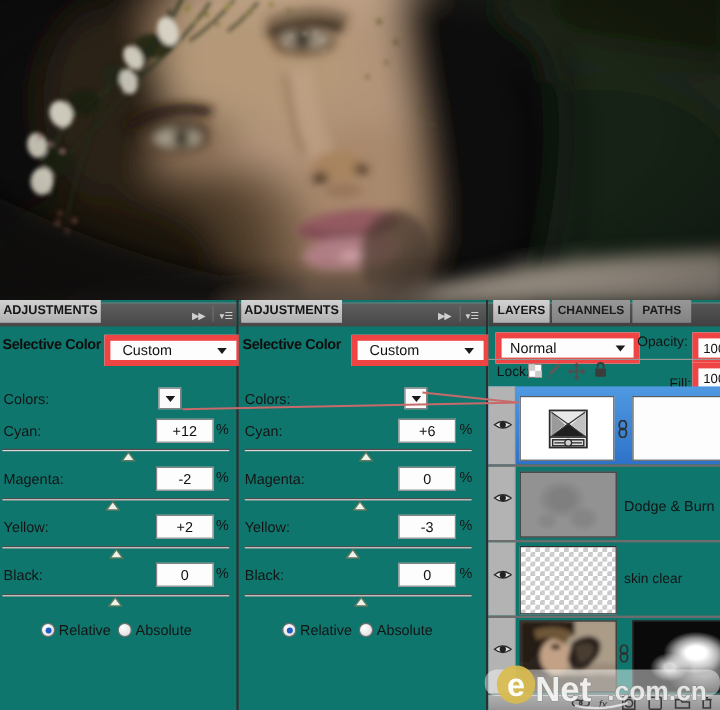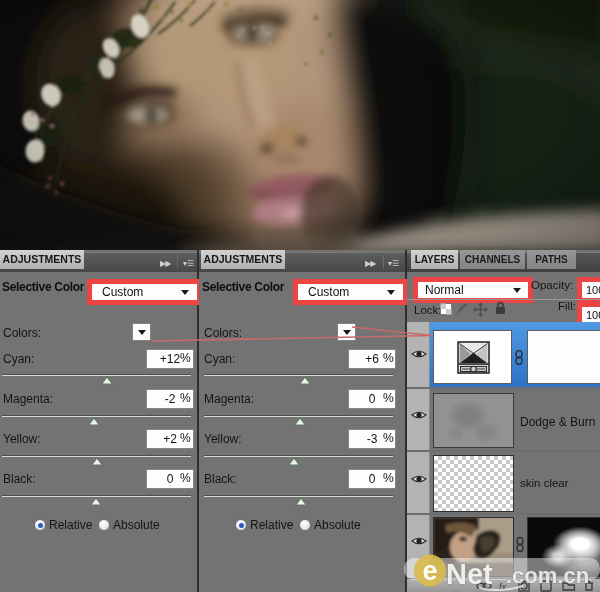--- a/index.html
+++ b/index.html
@@ -1,23 +1,23 @@
 <!DOCTYPE html>
 <html><head><meta charset="utf-8"><style>
 html,body{margin:0;padding:0;}
 #canvas{position:relative;width:600px;height:592px;overflow:hidden;background:#b5b5b5;font-family:"Liberation Sans",sans-serif;}
 .abs{position:absolute;}
-.panel{position:absolute;top:250px;bottom:0;background:#737373;}
+.panel{position:absolute;top:250px;bottom:0;background:#0f766e;}
 .tabbar{position:absolute;top:2px;left:0;right:0;height:19px;background:linear-gradient(#5e5e5e,#474747);border-top:1px solid #7a7a7a;}
 .tab{position:absolute;top:0;height:19px;background:linear-gradient(#d2d2d2,#b0b0b0);color:#151515;font-size:10.5px;font-weight:bold;line-height:19px;text-align:center;letter-spacing:0;overflow:hidden;}
 .hdr{position:absolute;font-weight:bold;color:#0e0e0e;font-size:12px;letter-spacing:-0.3px;}
 .ddown{position:absolute;background:#fdfdfd;border:5px solid #ef4444;height:16px;font-size:12px;color:#111;line-height:16px;}
 .ddarr{position:absolute;width:0;height:0;border-left:4px solid transparent;border-right:4px solid transparent;border-top:5px solid #1a1a1a;}
 .lbl{position:absolute;font-size:12px;color:#141414;}
-.inp{position:absolute;width:46px;height:18px;background:#fdfdfd;border:1px solid #858585;font-size:12px;color:#111;text-align:center;line-height:18px;margin-left:16px;}
+.inp{position:absolute;width:46px;height:18px;background:#fdfdfd;border:1px solid #858585;font-size:12px;color:#111;text-align:center;line-height:18px;}
 .pct{position:absolute;font-size:12px;color:#141414;}
 .track{position:absolute;height:1px;background:#4e4e4e;border-bottom:1px solid #d8d8d8;}
 .blue{position:absolute;height:16px;background:linear-gradient(#49a0e8,#2470cd);border:1px solid #3a6ea5;color:#fff;font-size:12px;line-height:16px;}
 .sw{position:absolute;top:2px;width:11px;height:11px;border:1px solid #222;}
 .abtn{position:absolute;width:17px;height:16px;background:#fbfbfb;border:1px solid #818181;}
 .radio{position:absolute;width:10px;height:10px;border-radius:50%;background:radial-gradient(circle at 35% 30%,#ffffff,#d8d8d8);border:1px solid #6f6f6f;}
 .rdot{position:absolute;left:2.5px;top:2.5px;width:5px;height:5px;border-radius:50%;background:#1f5dc0;}
 .rlbl{position:absolute;font-size:12px;color:#141414;}
 .mentxt{font-size:8px;color:#cfcfcf;}
 .eyecell{position:absolute;left:0;width:22px;background:#b3b3b3;border-right:1px solid #8a8a8a;}
@@ -275,21 +275,21 @@
         <path d="M10.5 1 L12 2.5 L5.5 9.5 L3.5 10.5 L3 8 Z" fill="#5a5a5a"></path>
         <path d="M3 10.5 L1.5 13 L4.5 12 Z" fill="#5a5a5a"></path>
       </svg>
  <svg class="abs" style="left:66px;top:52px;" width="15" height="15">
         <path d="M7.5 0 L10 3 H8.3 V6.7 H12 V5 L15 7.5 L12 10 V8.3 H8.3 V12 H10 L7.5 15 L5 12 H6.7 V8.3 H3 V10 L0 7.5 L3 5 V6.7 H6.7 V3 H5 Z" fill="#4e4e4e"></path>
       </svg>
  <svg class="abs" style="left:88px;top:51px;" width="11" height="14">
         <path d="M3 6 V4 a2.5 2.5 0 0 1 5 0 V6" fill="none" stroke="#3c3c3c" stroke-width="1.6"></path>
         <rect x="1" y="6" width="9" height="7" rx="1" fill="#3c3c3c"></rect>
       </svg>
- <div class="lbl" style="left:151px;top:50px;font-size:11.5px;">Fill:</div>
+ <div class="lbl" style="left:151px;top:64px;font-size:11.5px;">Fill:</div>
  <div class="ddown" style="left:170px;top:52px;width:34px;"><span style="margin-left:4px;font-size:11px;">100%</span></div>
 
  <div class="abs" style="left:0;top:72px;width:193px;height:65px;background:linear-gradient(#4f9ae2,#2e72c8);"></div>
  <div class="eyecell" style="top:72px;height:65px;"></div>
  <svg class="abs" style="left:4px;top:98px;" width="16" height="12">
         <path d="M1 6 Q8 0.5 15 6 Q8 11.5 1 6 Z" fill="#e2e2e2" stroke="#2b2b2b" stroke-width="1.1"></path>
         <circle cx="8" cy="6" r="2.6" fill="#222"></circle>
       </svg>
  <div class="abs" style="left:26px;top:80px;width:77px;height:52px;background:#fff;border:1px solid #5c5c5c;"></div>
  <svg class="abs" style="left:50px;top:91px;" width="33" height="33">

